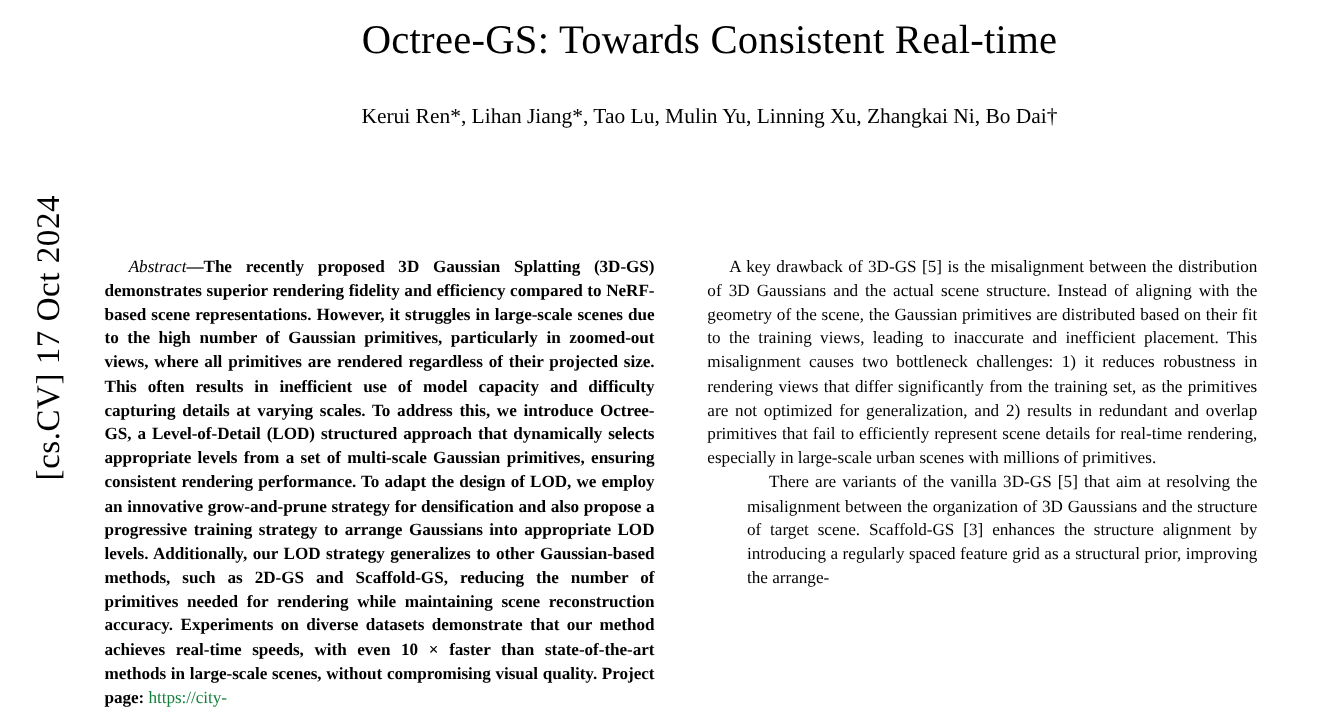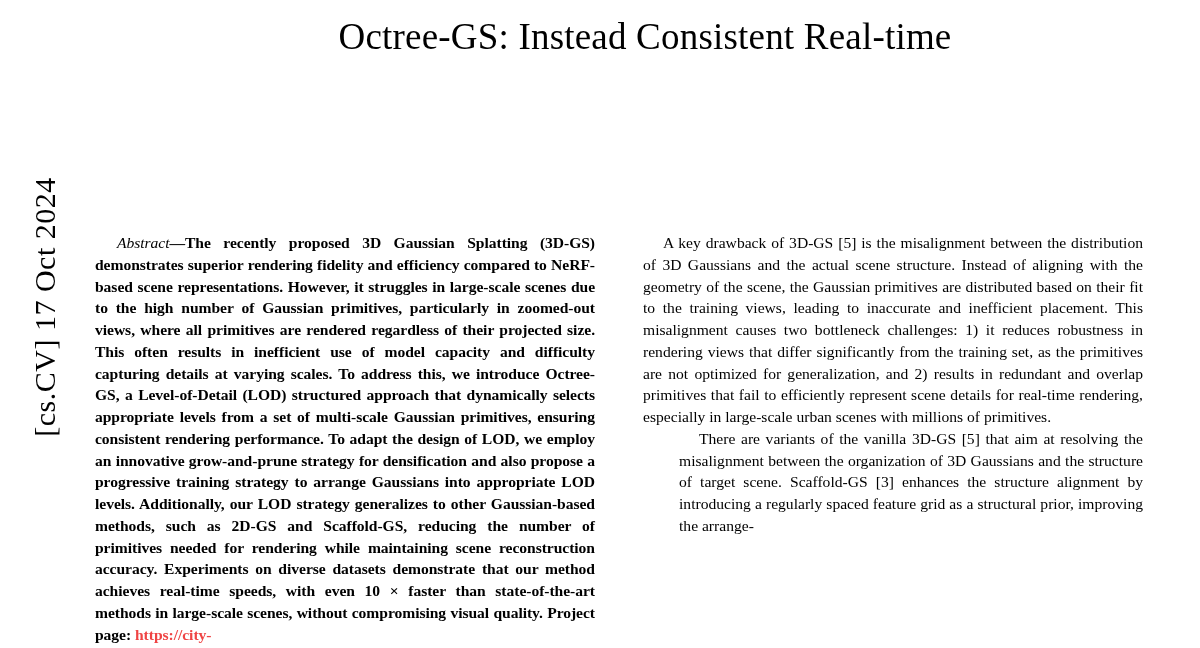--- a/index.html
+++ b/index.html
@@ -101,45 +101,48 @@
   }
   .abstract-para .abs-label {
     font-style: italic;
     font-weight: normal;
   }
   .abstract-para .indent {
     display: inline-block;
     width: 22px;
   }
   .link {
-    color: #ef4444;
-    font-weight: bold;
+    color: #15803d;
+    font-weight: normal;
   }
 
   .body-para {
     text-indent: 20px;
   }
   .body-para + .body-para {
     margin-top: 0px;
     margin-left: 36px;
   }
 </style>
 </head>
 <body>
 
 <div class="arxiv-stamp">
   <div class="stamp-text">[cs.CV]  17 Oct 2024</div>
 </div>
 
 <div class="page">
 
   <h1 class="title">
-    <span class="line">Octree-GS: Instead Consistent Real-time</span>
+    <span class="line">Octree-GS: Towards Consistent Real-time</span>
   </h1>
 
+  <div class="authors">
+    <span>Kerui Ren*, Lihan Jiang*, Tao Lu, Mulin Yu, Linning Xu, Zhangkai Ni, Bo Dai†</span>
+  </div>
 
   <div class="columns">
 
     <div class="col left">
       <p class="abstract-para"><span class="indent"></span><span class="abs-label">Abstract</span><span>—</span><span>The recently proposed 3D Gaussian Splatting (3D-GS) demonstrates superior rendering fidelity and efficiency compared to NeRF-based scene representations. However, it struggles in large-scale scenes due to the high number of Gaussian primitives, particularly in zoomed-out views, where all primitives are rendered regardless of their projected size. This often results in inefficient use of model capacity and difficulty capturing details at varying scales. To address this, we introduce Octree-GS, a Level-of-Detail (LOD) structured approach that dynamically selects appropriate levels from a set of multi-scale Gaussian primitives, ensuring consistent rendering performance. To adapt the design of LOD, we employ an innovative grow-and-prune strategy for densification and also propose a progressive training strategy to arrange Gaussians into appropriate LOD levels. Additionally, our LOD strategy generalizes to other Gaussian-based methods, such as 2D-GS and Scaffold-GS, reducing the number of primitives needed for rendering while maintaining scene reconstruction accuracy. Experiments on diverse datasets demonstrate that our method achieves real-time speeds, with even 10 × faster than state-of-the-art methods in large-scale scenes, without compromising visual quality. Project page: </span><span class="link">https://city-</span></p>
     </div>
 
     <div class="col right">
       <p class="body-para">A key drawback of 3D-GS [5] is the misalignment between the distribution of 3D Gaussians and the actual scene structure. Instead of aligning with the geometry of the scene, the Gaussian primitives are distributed based on their fit to the training views, leading to inaccurate and inefficient placement. This misalignment causes two bottleneck challenges: 1) it reduces robustness in rendering views that differ significantly from the training set, as the primitives are not optimized for generalization, and 2) results in redundant and overlap primitives that fail to efficiently represent scene details for real-time rendering, especially in large-scale urban scenes with millions of primitives.</p>
       <p class="body-para">There are variants of the vanilla 3D-GS [5] that aim at resolving the misalignment between the organization of 3D Gaussians and the structure of target scene. Scaffold-GS [3] enhances the structure alignment by introducing a regularly spaced feature grid as a structural prior, improving the arrange-</p>

